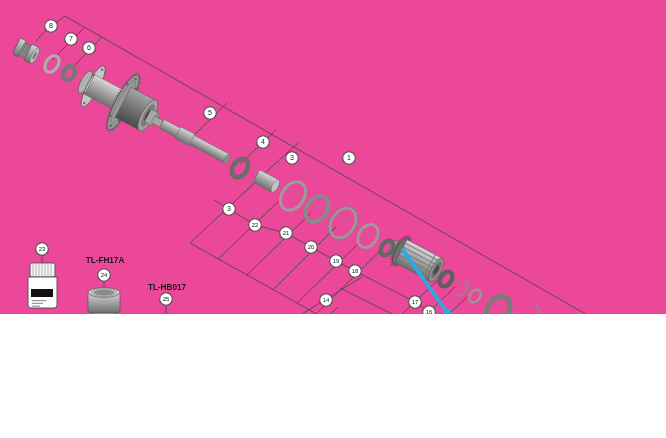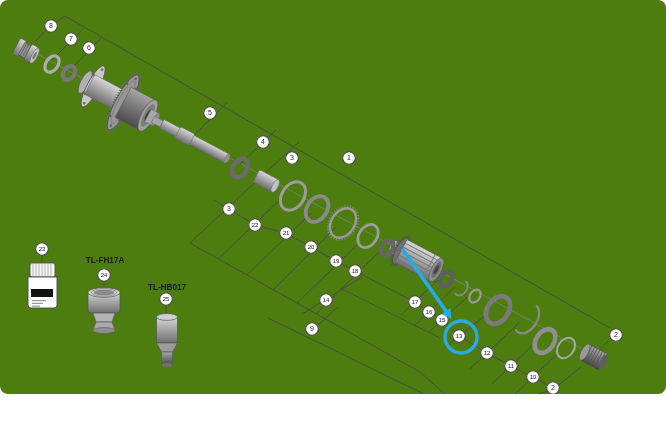--- a/index.html
+++ b/index.html
@@ -1,17 +1,17 @@
 <!DOCTYPE html>
 <html><head>
 <meta charset="utf-8">
 <style>
   html,body{margin:0;padding:0;background:#ffffff;}
-  .canvas{position:relative;width:666px;height:394px;background:#4d7c0f;overflow:hidden;
-          font-family:"Liberation Sans",sans-serif;border-radius:8px;}
+  .canvas{position:relative;width:666px;height:314px;background:#ec4899;overflow:hidden;
+          font-family:"Liberation Sans",sans-serif;}
   svg text{user-select:none;}
 </style>
 </head>
 <body>
 
 <div class="canvas">
 <svg id="dsvg" width="666" height="438" viewBox="0 0 666 438">
   <defs>
     <linearGradient id="met" x1="0" y1="0" x2="0" y2="1">
       <stop offset="0" stop-color="#d8d8d8"></stop>

